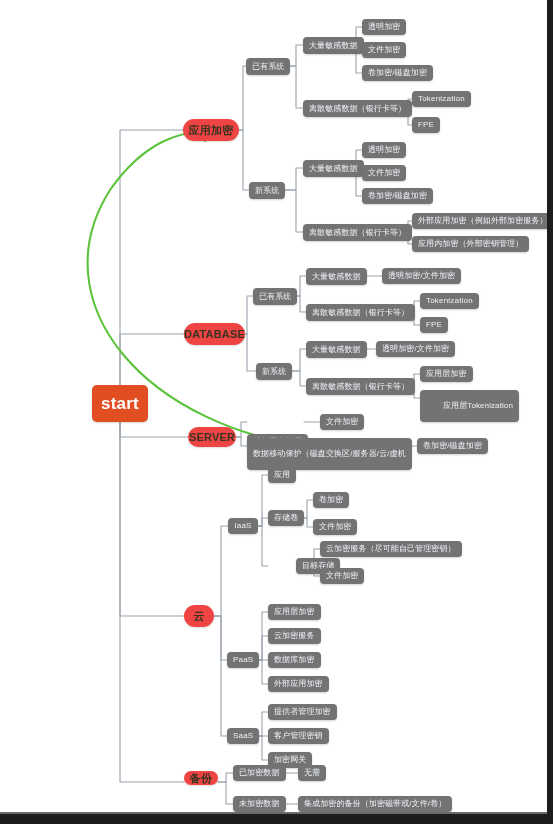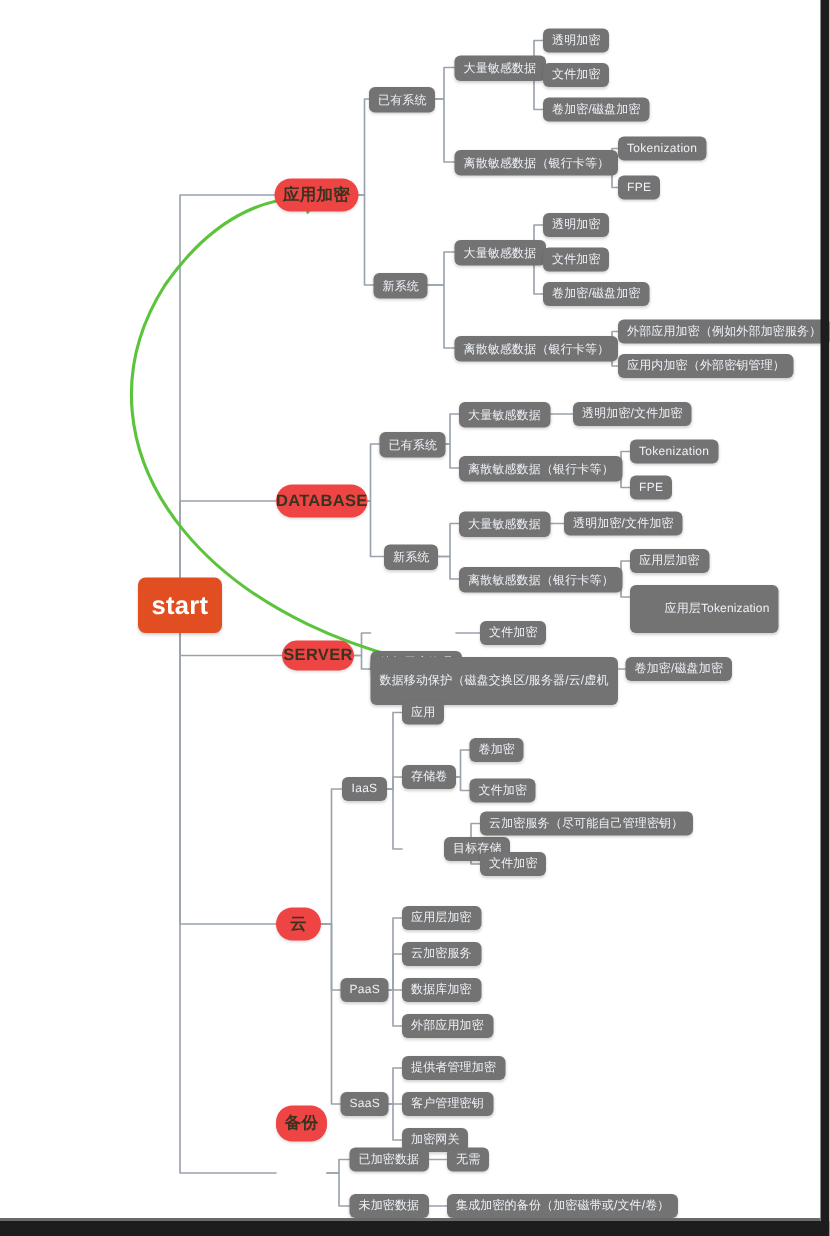--- a/index.html
+++ b/index.html
@@ -122,21 +122,21 @@
   </div>
   <div class="node node-l1" style="left: 184px; top: 323px; min-width: 57px; height: 22px;">
     <span>DATABASE</span>
   </div>
   <div class="node node-l1" style="left: 188px; top: 427px; min-width: 48px; height: 20px;">
     <span>SERVER</span>
   </div>
   <div class="node node-l1" style="left: 184px; top: 605px; min-width: 30px; height: 22px;">
     <span>云</span>
   </div>
-  <div class="node node-l1" style="left: 184px; top: 737px; min-width: 34px; height: 24px;">
+  <div class="node node-l1" style="left: 184px; top: 771px; min-width: 34px; height: 14px;">
     <span>备份</span>
   </div>
 
   <div class="node node-dark" style="left: 246px; top: 58px; min-width: 42px; height: 17px;">
     <span>已有系统</span>
     </div>
   <div class="node node-dark" style="left: 303px; top: 37px; min-width: 57px; height: 17px;">
     <span>大量敏感数据</span>
     </div>
   <div class="node node-dark" style="left: 362px; top: 19px; min-width: 40px; height: 16px;">

